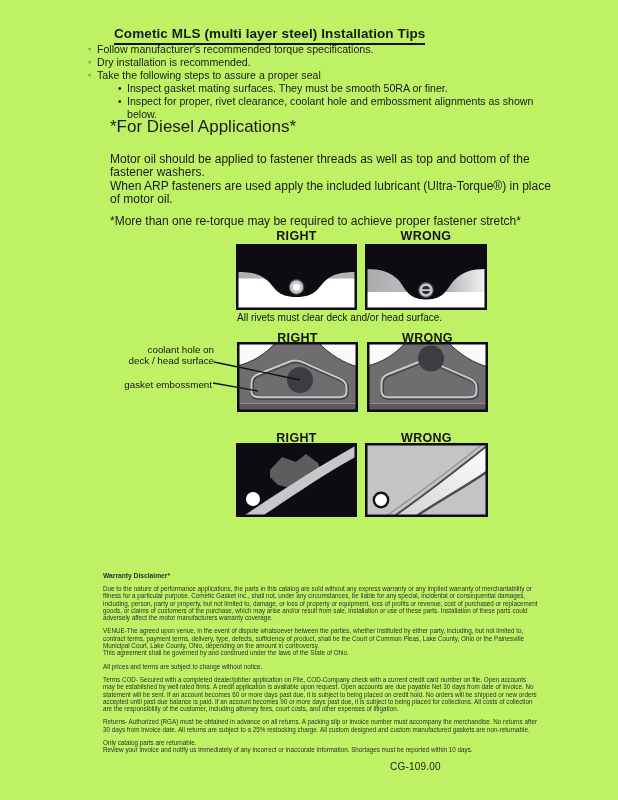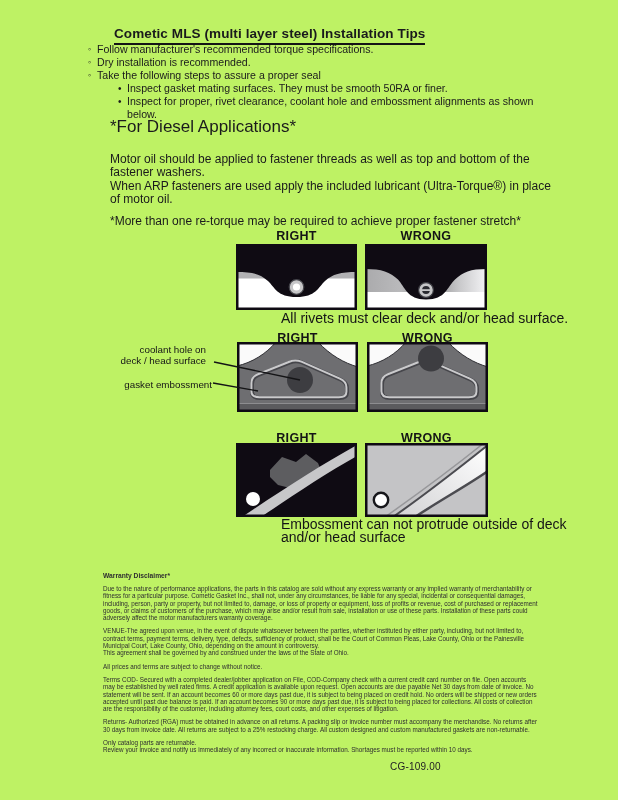--- a/index.html
+++ b/index.html
@@ -16,21 +16,21 @@
   .bullet { position:relative; padding-left:9px; font-size:10.6px; line-height:13px; }
   .bullet .mk { position:absolute; left:0; top:0; font-size:9px; line-height:13px; }
   .bullet.sub { margin-left:30px; }
   .bullet.sub .mk { font-size:10px; }
 
   .diesel { width:452px; }
   .diesel h2 { font-size:17px; font-weight:400; margin-bottom:16px; }
   .diesel p { font-size:12px; line-height:13.4px; margin-bottom:8px; }
 
   .dg-label { font-size:12.5px; font-weight:700; letter-spacing:0.3px; text-align:center; color:#141416; }
-  .dg-caption { font-size:14px; font-weight:500; color:#141416; line-height:12.5px;margin-left:44px; }
+  .dg-caption { font-size:10px; font-weight:500; color:#141416; line-height:12.5px; }
   .dg-note { font-size:9.8px; line-height:10.6px; text-align:right; color:#141416; }
   svg.fig { display:block; }
 
   .legal { width:436px; color:#2e2e30; }
   .legal h3 { font-size:6.7px; font-weight:700; margin-bottom:6px; }
   .legal p { font-size:6.3px; line-height:7.3px; margin-bottom:6px; }
 
   .pagecode { font-size:10px; color:#222224; letter-spacing:0.2px; }
 </style>
 </head>
@@ -103,21 +103,21 @@
       <circle cx="61" cy="46" r="3.9" fill="#2a2a30"></circle>
       <rect x="55" y="45.2" width="12" height="1.8" fill="#c6c6c8"></rect>
       <rect x="1.25" y="1.25" width="119.5" height="63.5" fill="none" stroke="#0f0b13" stroke-width="2.5"></rect>
     </svg>
 
     <div class="abs dg-caption" style="left:237px; top:84px;">All rivets must clear deck and/or head surface.</div>
 
     <div class="abs dg-label" style="left:237px; top:103px; width:121px;">RIGHT</div>
     <div class="abs dg-label" style="left:367px; top:103px; width:121px;">WRONG</div>
 
-    <div class="abs dg-note pre" style="left:84px; top:117px; width:122px;">coolant hole on
+    <div class="abs dg-note pre" style="left:92px; top:117px; width:122px;">coolant hole on
 deck / head surface</div>
     <div class="abs dg-note" style="left:90px; top:152px; width:122px;">gasket embossment</div>
 
     <svg class="abs fig" style="left:237px; top:114px;" width="121" height="70" viewBox="0 0 121 70">
       <rect width="121" height="70" fill="#6e6e71"></rect>
       <rect y="61.5" width="121" height="8.5" fill="#5b5b5e"></rect>
       <rect y="61" width="121" height="1" fill="#8d8d90"></rect>
       <path d="M0,0 L39,0 C29,12 15,20.5 0,24 Z" fill="#fafafa" stroke="#2e2e33" stroke-width="1"></path>
       <path d="M121,0 L81,0 C93,13 107,21 121,25 Z" fill="#fafafa" stroke="#2e2e33" stroke-width="1"></path>
       <path d="M15,50 V42 Q15,35.5 21.5,33 L53,20.5 Q59,18 65,20.5 L103.5,37.5 Q110,40.5 110,46 V50.5 Q110,56 102.5,56 H23 Q15,56 15,50 Z" fill="none" stroke="#46464b" stroke-width="4"></path>
@@ -159,22 +159,20 @@
       </defs>
       <rect width="123" height="74" fill="#c4c4c6"></rect>
       <path d="M28,74 C68,46 100,20 123,2 L123,28 C103,42 74,58 50,74 Z" fill="url(#g3)"></path>
       <path d="M20,74 C60,46 94,20 119,0" stroke="#97979a" stroke-width="1.5" fill="none"></path>
       <path d="M28,74 C68,46 100,20 123,2" stroke="#4b4b50" stroke-width="2" fill="none"></path>
       <path d="M50,74 C74,58 103,42 123,28" stroke="#4b4b50" stroke-width="2.5" fill="none"></path>
       <circle cx="16" cy="57" r="7.2" fill="#ffffff" stroke="#17171b" stroke-width="2.4"></circle>
       <rect x="1.25" y="1.25" width="120.5" height="71.5" fill="none" stroke="#0f0b13" stroke-width="2.5"></rect>
     </svg>
 
-    <div class="abs dg-caption pre" style="left:237px; top:290px;">Embossment can not protrude outside of deck
-and/or head surface</div>
 
     <svg class="abs" style="left:0; top:0; pointer-events:none;" width="618" height="312" viewBox="0 0 618 312">
       <line x1="214" y1="134" x2="300" y2="152" stroke="#141416" stroke-width="1.4"></line>
       <line x1="213" y1="155" x2="258" y2="163" stroke="#141416" stroke-width="1.4"></line>
     </svg>
   </div>
 
   <div class="abs legal" style="left:103px; top:572px;">
     <h3>Warranty Disclaimer*</h3>
     <p class="pre">Due to the nature of performance applications, the parts in this catalog are sold without any express warranty or any implied warranty of merchantability or fitness for a particular purpose.  Cometic Gasket Inc., shall not, under any circumstances, be liable for any special, incidental or consequential damages, including, person, party or property, but not limited to, damage, or loss of property or equipment, loss of profits or revenue, cost of purchased or replacement goods, or claims of customers of the purchase, which may arise and/or result from sale, installation or use of these parts.  Installation of these parts could adversely affect the motor manufacturers warranty coverage.</p>

